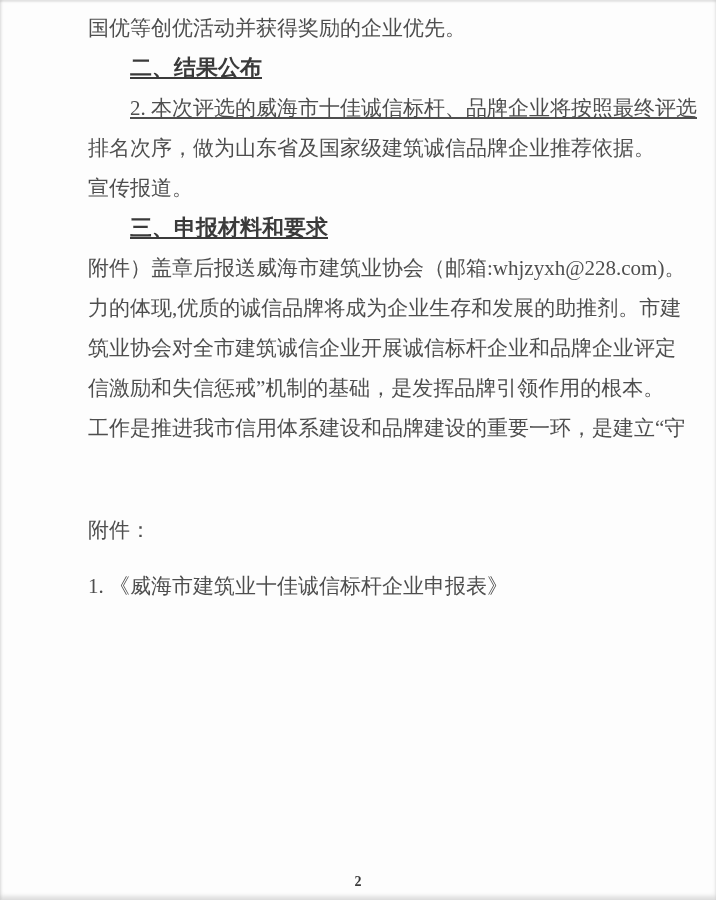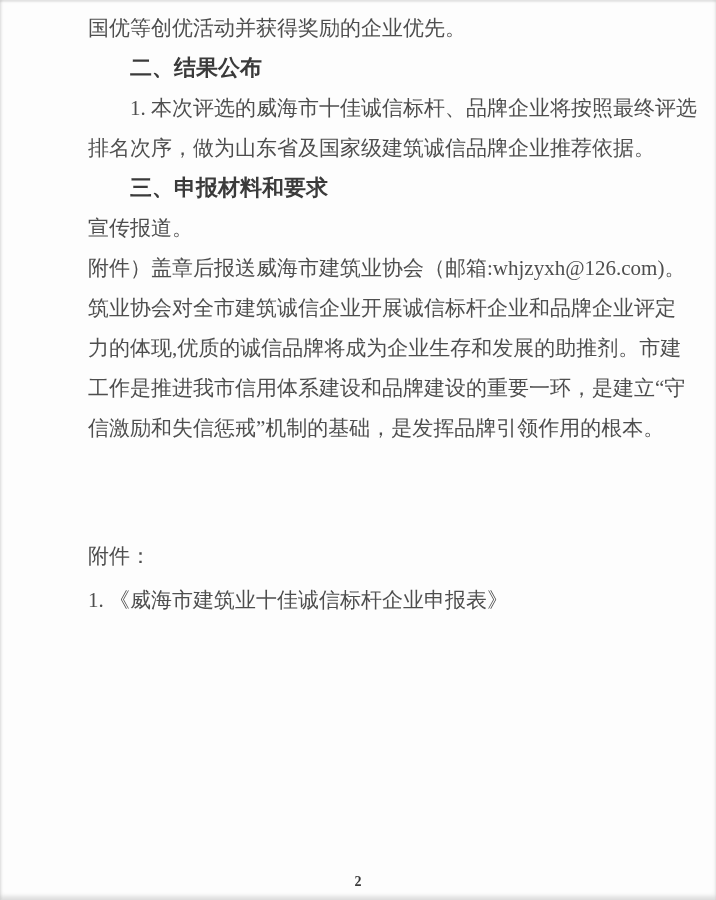--- a/index.html
+++ b/index.html
@@ -26,32 +26,33 @@
   .line {
     height: 40px;
     line-height: 40px;
     font-size: 21px;
     letter-spacing: 0px;
     white-space: nowrap;
     color: #4e4e4e;
   }
   .line.indent {
     padding-left: 42px;
+    text-decoration: underline;
   }
   .line.heading {
     font-family: "Liberation Sans", "DejaVu Sans", sans-serif;
     font-weight: bold;
     font-size: 22px;
     color: #3a3a3a;
   }
   .attach-label {
-    margin-top: 88px;
+    margin-top: 62px;
   }
   .attach-item {
-    margin-top: 4px;
+    margin-top: 16px;
   }
   .footer {
     position: absolute;
     bottom: 10px;
     left: 0;
     right: 0;
     text-align: center;
     font-size: 14px;
     font-weight: bold;
     color: #3a3a3a;
@@ -59,29 +60,29 @@
   }
 </style>
 </head>
 <body>
 
 <div class="page">
   <div class="content">
     <div>
         <div class="line ">国优等创优活动并获得奖励的企业优先。</div>
         <div class="line heading indent">二、结果公布</div>
-        <div class="line  indent">1. 本次评选的威海市十佳诚信标杆、品牌企业将按照最终评选</div>
+        <div class="line  indent">2. 本次评选的威海市十佳诚信标杆、品牌企业将按照最终评选</div>
         <div class="line ">排名次序，做为山东省及国家级建筑诚信品牌企业推荐依据。</div>
+        <div class="line ">宣传报道。</div>
         <div class="line heading indent">三、申报材料和要求</div>
-        <div class="line ">宣传报道。</div>
-        <div class="line ">附件）盖章后报送威海市建筑业协会（邮箱:whjzyxh@126.com)。</div>
+        <div class="line ">附件）盖章后报送威海市建筑业协会（邮箱:whjzyxh@228.com)。</div>
+        <div class="line ">力的体现,优质的诚信品牌将成为企业生存和发展的助推剂。市建</div>
         <div class="line ">筑业协会对全市建筑诚信企业开展诚信标杆企业和品牌企业评定</div>
-        <div class="line ">力的体现,优质的诚信品牌将成为企业生存和发展的助推剂。市建</div>
+        <div class="line ">信激励和失信惩戒”机制的基础，是发挥品牌引领作用的根本。</div>
         <div class="line ">工作是推进我市信用体系建设和品牌建设的重要一环，是建立“守</div>
-        <div class="line ">信激励和失信惩戒”机制的基础，是发挥品牌引领作用的根本。</div>
       </div>
 
     <div class="line attach-label">附件：</div>
 
     <div class="line attach-item">1. 《威海市建筑业十佳诚信标杆企业申报表》</div>
   </div>
 
   <div class="footer">2</div>
 </div>
 

